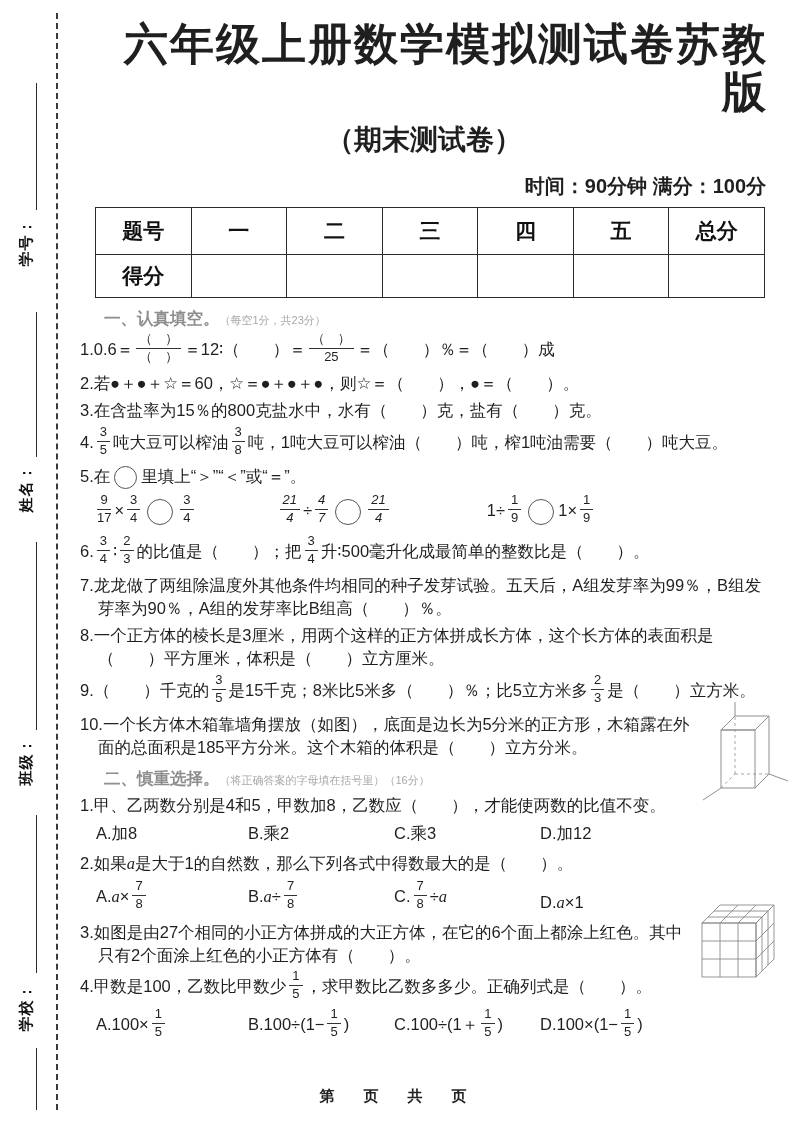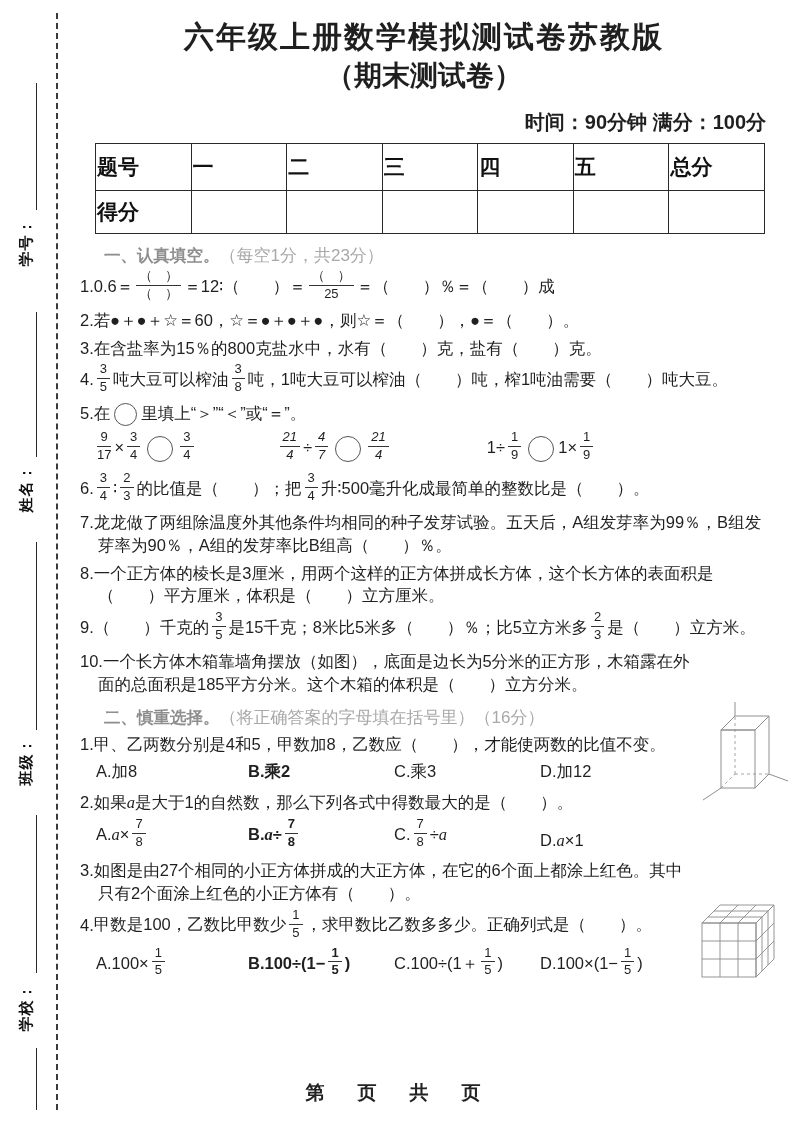--- a/index.html
+++ b/index.html
@@ -13,53 +13,53 @@
   .seal-line{position:absolute;left:36px;width:0;border-left:1.5px solid #2a2a2a;}
   .sl1{top:83px;height:127px;} .sl2{top:312px;height:145px;}
   .sl3{top:542px;height:188px;} .sl4{top:815px;height:158px;} .sl5{top:1048px;height:62px;}
   .seal-label{
     position:absolute;left:-10px;width:72px;text-align:center;
     transform:rotate(-90deg);font-size:15px;font-weight:600;color:#111;letter-spacing:1px;
   }
   .lb1{top:233px;} .lb2{top:479px;} .lb3{top:752px;} .lb4{top:998px;}
   
   .content{position:absolute;left:80px;top:20px;width:688px;font-size:16.5px;}
-  .title{text-align:center;font-size:30px;font-weight:bold;letter-spacing:2px;line-height:1.1;}
+  .title{text-align:right;font-size:44px;font-weight:bold;letter-spacing:2px;line-height:1.1;}
   .subtitle{text-align:center;font-size:28px;font-weight:bold;margin-top:4px;}
   .meta{text-align:right;font-size:20px;font-weight:bold;margin-top:14px;margin-bottom:7px;padding-right:2px;}
   
   table.score{border-collapse:collapse;width:670px;margin-left:15px;table-layout:fixed;}
-  table.score td{border:1.5px solid #2a2a2a;font-size:21px;font-weight:600;color:#111;}
+  table.score td{border:1.5px solid #2a2a2a;text-align:center;font-size:21px;font-weight:600;color:#111;}
   table.score tr.r1 td{height:44px;} table.score tr.r2 td{height:40px;}
   
   .sec-head{margin-top:10px;margin-bottom:4px;font-size:16.5px;}
   .sec-head .sh{color:#8e8e8e;font-weight:bold;margin-left:24px;}
-  .sec-head .sn{color:#a8a8a8;font-size:17px;}
+  .sec-head .sn{color:#a8a8a8;font-size:11px;}
   .q{padding-left:18px;text-indent:-18px;line-height:1.38;margin-bottom:5px;}
   .qn{display:inline;}
   .pad-fig{padding-right:78px;}
   i{font-style:italic;font-family:"Liberation Serif","DejaVu Serif",serif;}
   
   .frac{display:inline-block;vertical-align:middle;text-align:center;font-size:13px;line-height:1.15;margin:0 3px;position:relative;top:-2px;text-indent:0;}
   .frac .num{display:block;border-bottom:1px solid #333;padding:0 3px 1px;}
   .frac .den{display:block;padding-top:1px;}
   
   .cmpc{display:inline-block;width:24px;height:24px;border:1.2px solid #555;border-radius:50%;vertical-align:middle;margin:0 4px;text-indent:0;}
   .q .cmpc{width:21px;height:21px;}
   .cmp-row{display:flex;align-items:center;margin:6px 0 8px 0;}
   .cmp-row .c1{margin-left:14px;} .cmp-row .c2{margin-left:80px;font-style:italic;} .cmp-row .c3{margin-left:95px;}
   
   .opts{display:flex;align-items:flex-end;padding-left:16px;margin-bottom:7px;line-height:1.4;}
-  .opts .o1{width:152px;} .opts .o2{width:146px;font-weight:bold;} .opts .o3{width:146px;} .opts .o4{flex:1;}
+  .opts .o1{width:152px;} .opts .o2{width:146px;} .opts .o3{width:146px;} .opts .o4{flex:1;}
   
   .fig{position:absolute;}
   .fig-box{left:701px;top:696px;}
   .fig-cube{left:696px;top:897px;}
   
-  .footer{position:absolute;left:0;right:0;bottom:16px;text-align:center;font-size:19px;font-weight:bold;letter-spacing:7px;color:#222;}
+  .footer{position:absolute;left:0;right:0;bottom:16px;text-align:center;font-size:15px;font-weight:bold;letter-spacing:7px;color:#222;}
 </style>
 </head>
 <body>
 
 <div class="page">
 
   <div class="seal-dash"></div>
   <div class="seal-line sl1"></div>
   <div class="seal-line sl2"></div>
   <div class="seal-line sl3"></div>

